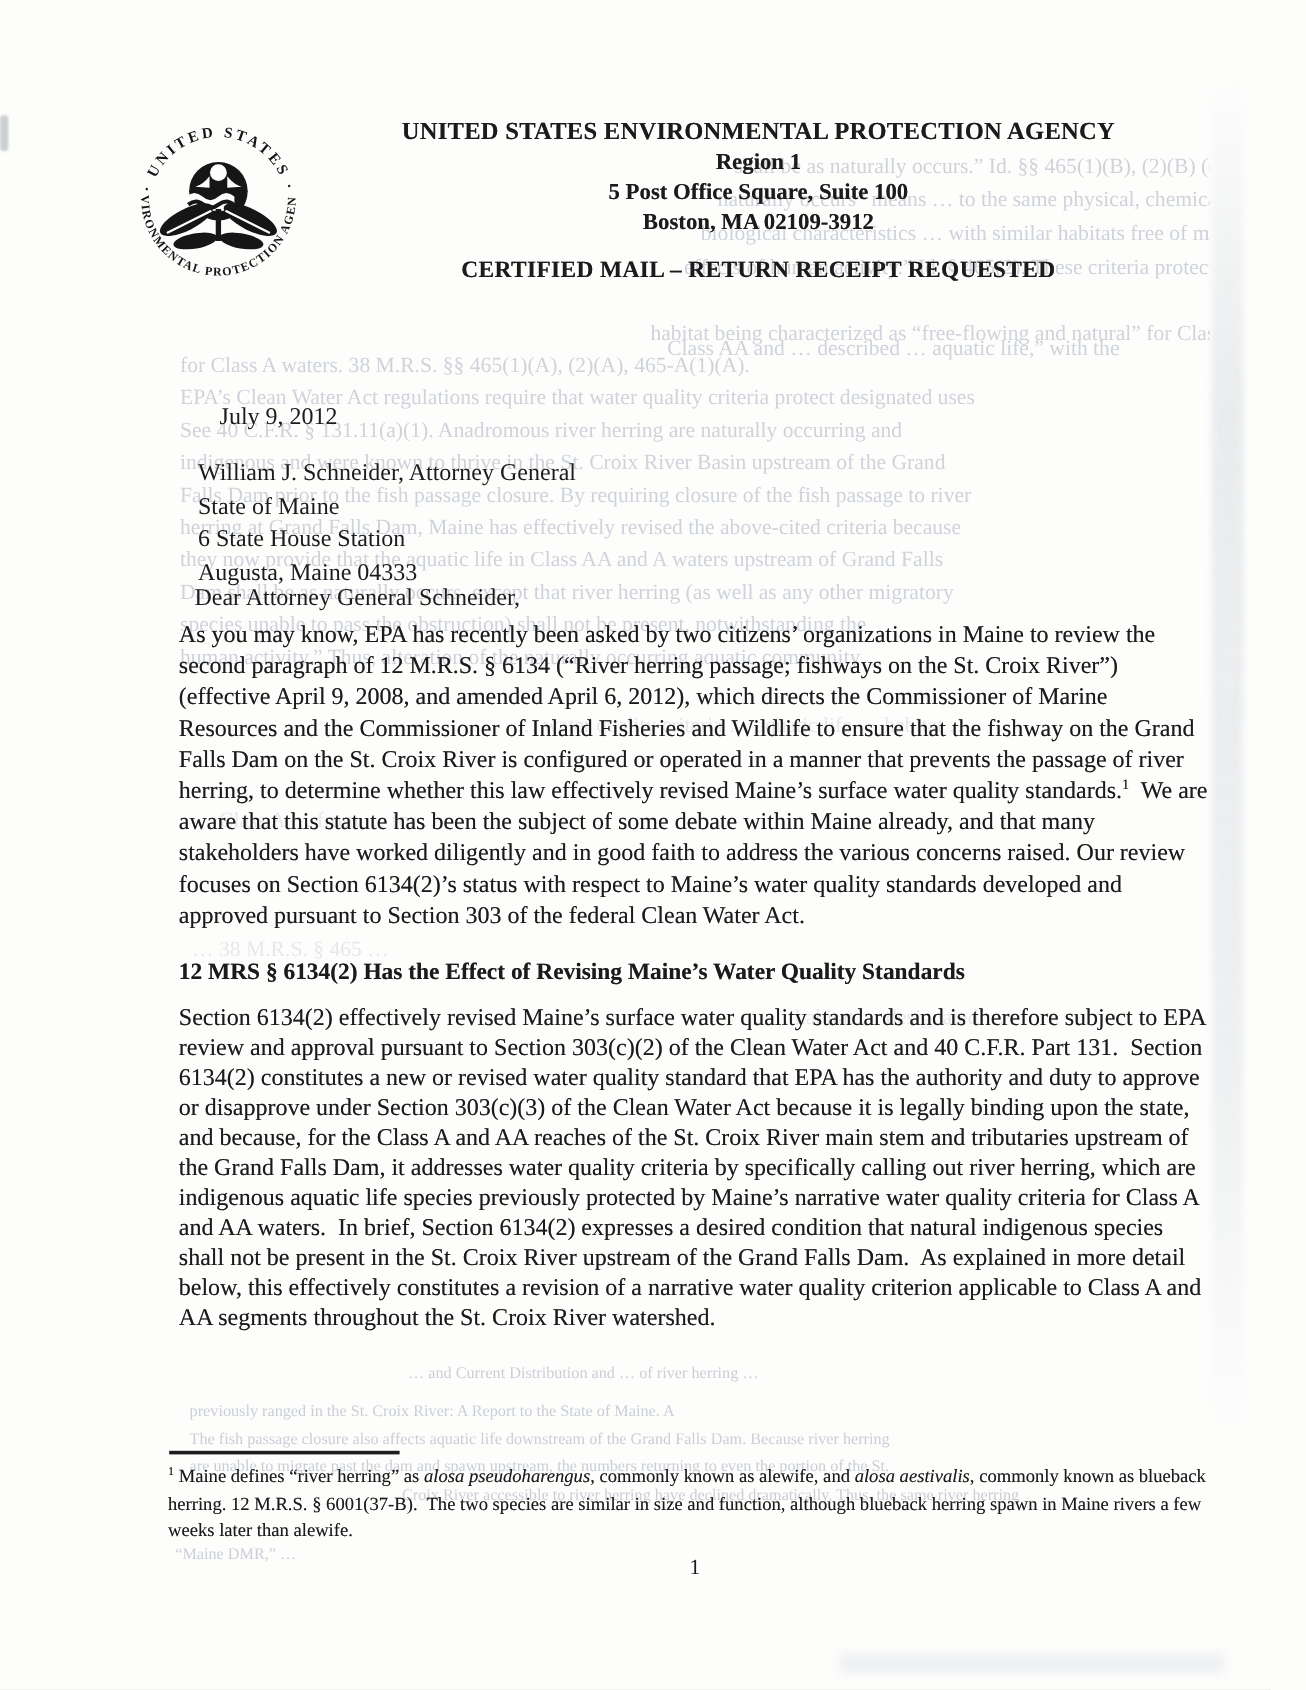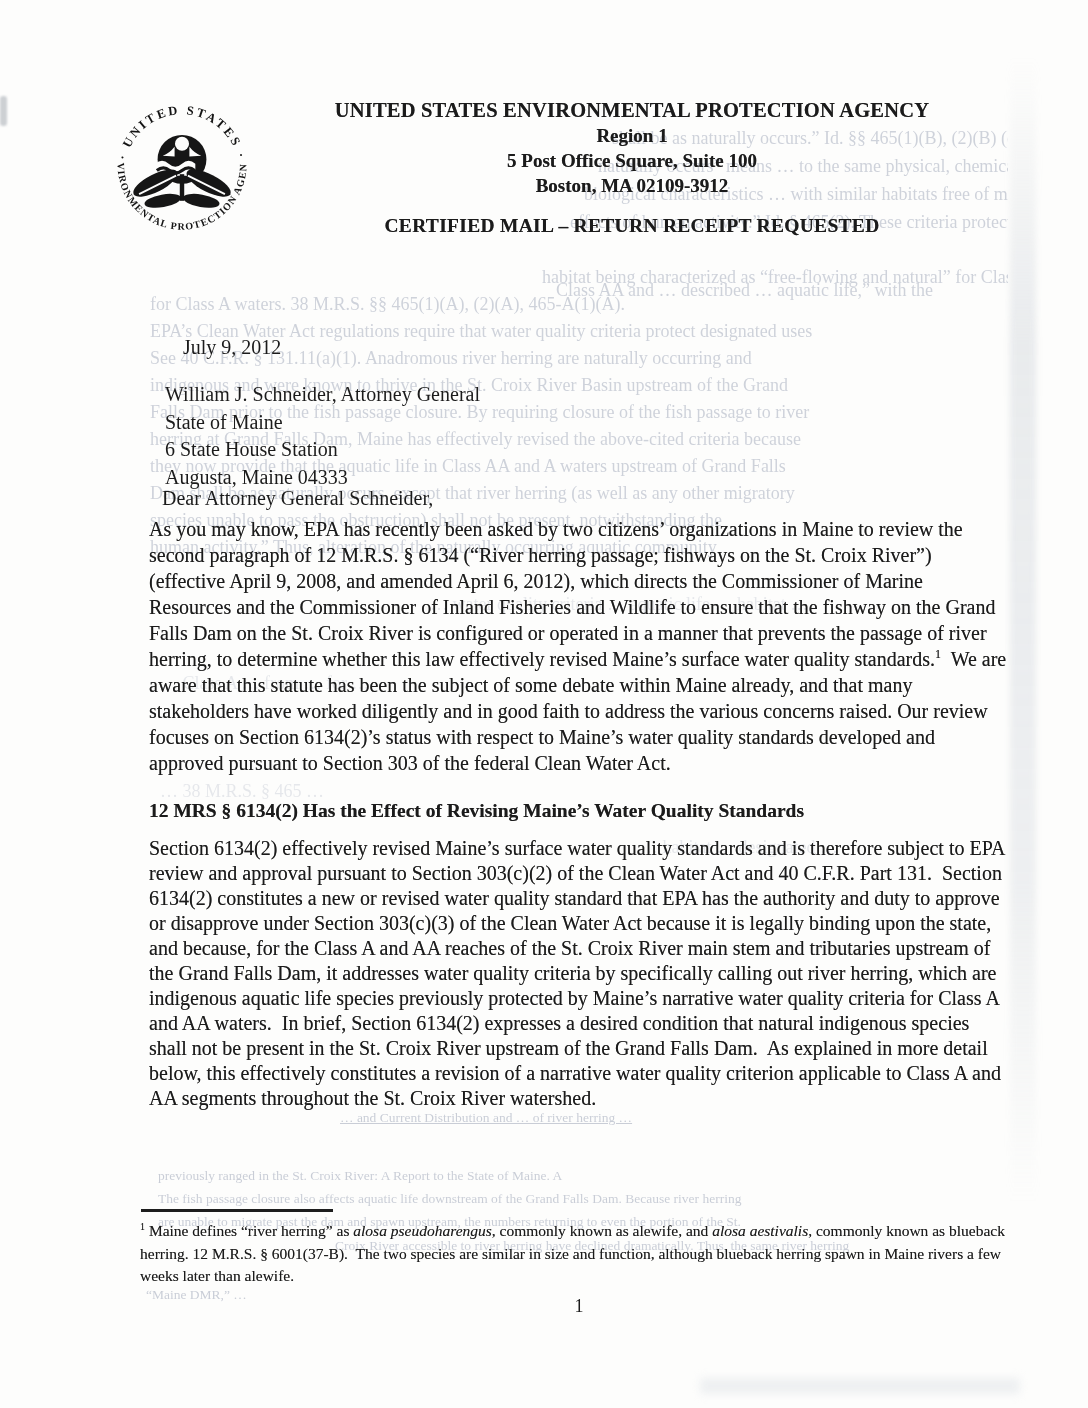--- a/index.html
+++ b/index.html
@@ -72,21 +72,21 @@
   <div class="bleed" style="left:150px;top:402px;width:858px;">Falls Dam prior to the fish passage closure.  By requiring closure of the fish passage to river</div>
   <div class="bleed" style="left:150px;top:429px;width:858px;">herring at Grand Falls Dam, Maine has effectively revised the above-cited criteria because</div>
   <div class="bleed" style="left:150px;top:456px;width:858px;">they now provide that the aquatic life in Class AA and A waters upstream of Grand Falls</div>
   <div class="bleed" style="left:150px;top:483px;width:858px;">Dam shall be as naturally occurs, except that river herring (as well as any other migratory</div>
   <div class="bleed" style="left:150px;top:510px;width:858px;">species unable to pass the obstruction) shall not be present, notwithstanding the</div>
   <div class="bleed" style="left:150px;top:537px;width:858px;">human activity.”  Thus, alteration of the naturally occurring aquatic community</div>
   <div class="bleed light" style="left:430px;top:594px;width:560px;">… water quality criteria … aquatic life … habitat …</div>
   <div class="bleed light" style="left:160px;top:673px;width:700px;">… Class A … from … for …</div>
   <div class="bleed light" style="left:160px;top:781px;width:500px;">… 38 M.R.S. § 465 …</div>
   <div class="bleed light" style="left:640px;top:837px;width:360px;">… habitat … designated …</div>
-  <div class="bleed small" style="left:340px;top:1110px;width:660px;text-decoration:underline;">… and Current Distribution and … of river herring …</div>
+  <div class="bleed small" style="left:340px;top:1136px;width:660px;">… and Current Distribution and … of river herring …</div>
   <div class="bleed small" style="left:158px;top:1168px;width:880px;">previously ranged in the St. Croix River: A Report to the State of Maine.  A</div>
   <div class="bleed small" style="left:158px;top:1191px;width:880px;">The fish passage closure also affects aquatic life downstream of the Grand Falls Dam.  Because river herring</div>
   <div class="bleed small" style="left:158px;top:1214px;width:880px;">are unable to migrate past the dam and spawn upstream, the numbers returning to even the portion of the St.</div>
   <div class="bleed small" style="left:335px;top:1238px;width:700px;">Croix River accessible to river herring have declined dramatically.  Thus, the same river herring</div>
   <div class="bleed small" style="left:146px;top:1287px;width:240px;">“Maine DMR,” …</div>
 
   <div class="abs edge-band"></div>
   <div class="abs left-smudge"></div>
   <div class="abs bottom-smudge"></div>
 

